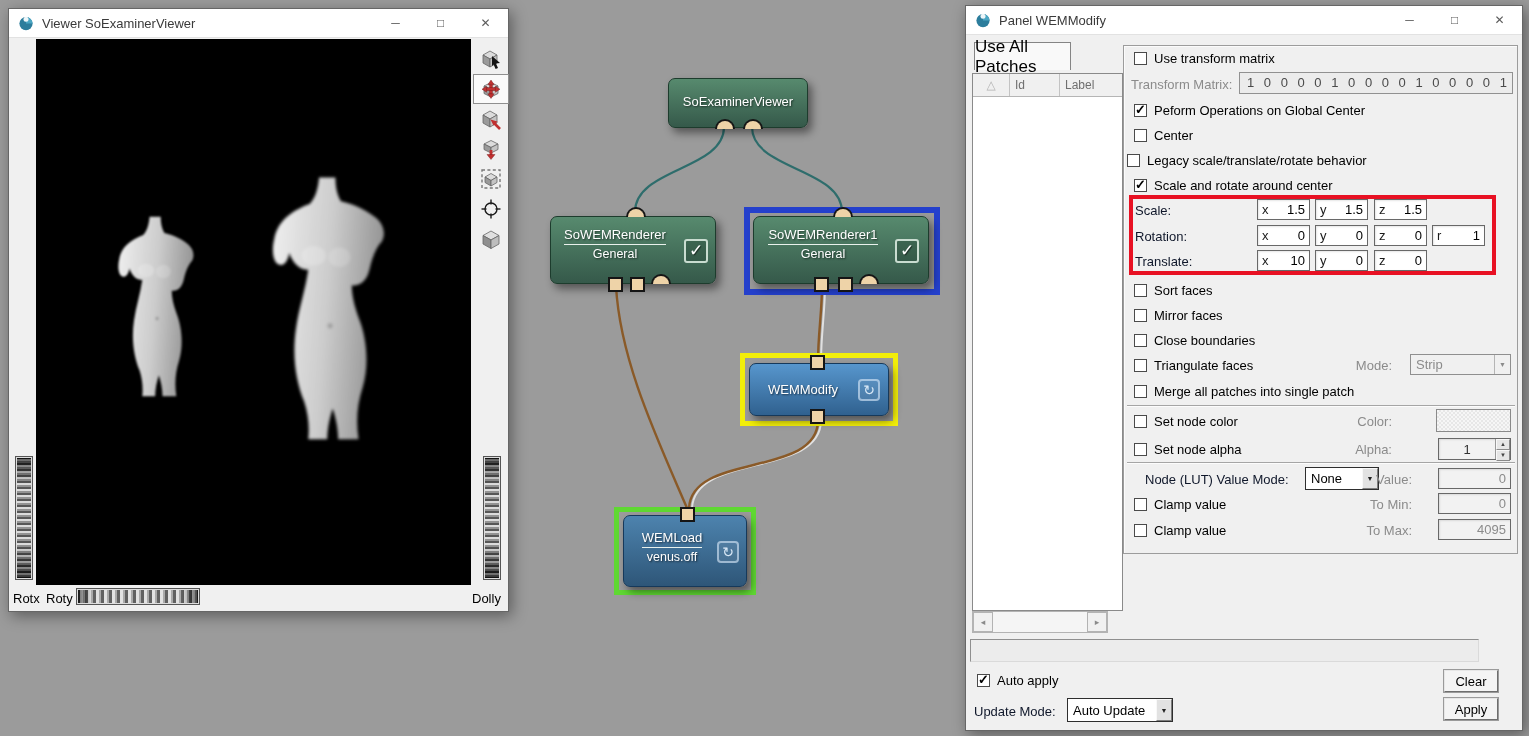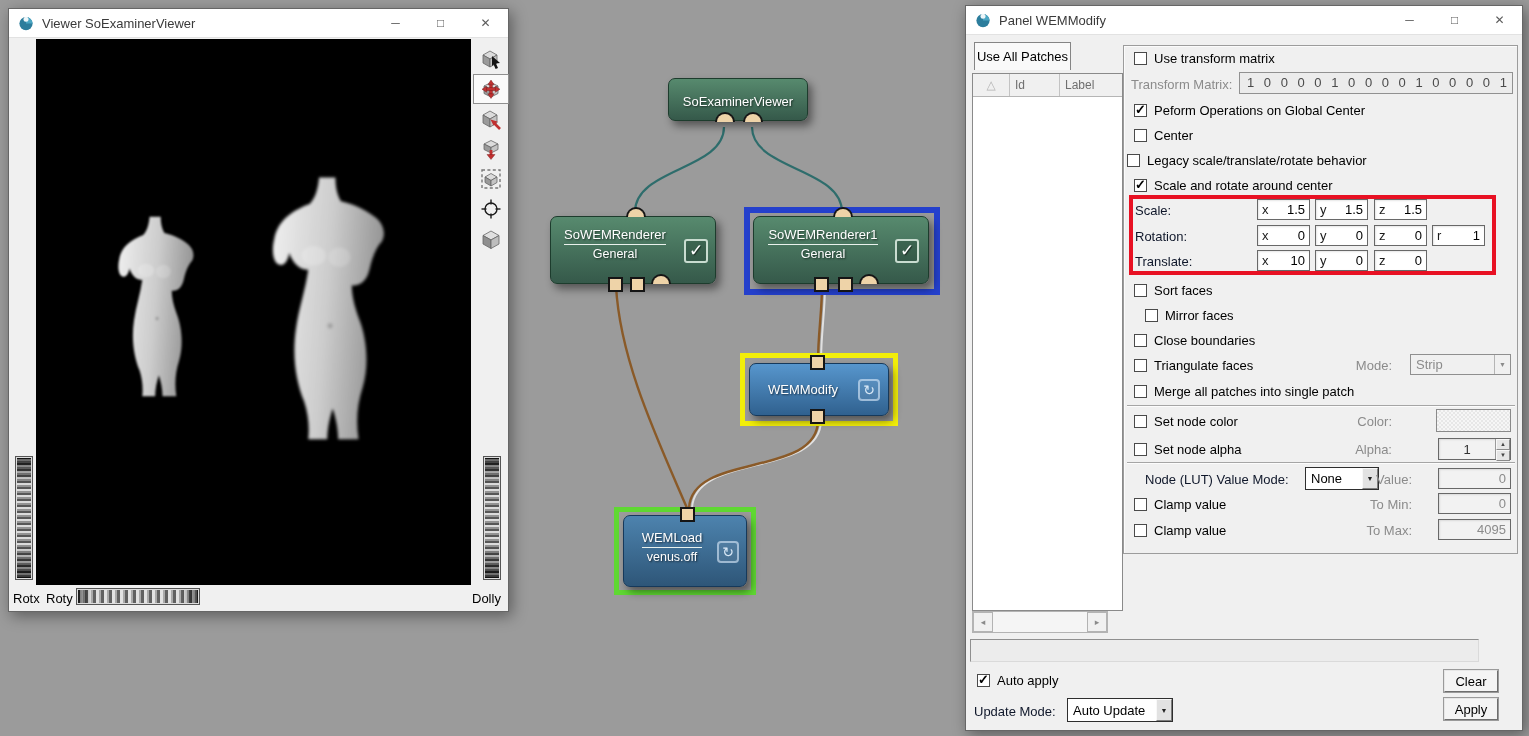--- a/index.html
+++ b/index.html
@@ -80,21 +80,21 @@
   .dd.dis { border-color:#8f8f8f; background:#f0f0f0; color:#8b8b8b; }
   .dd.dis .arr { background:#f0f0f0; border:none; border-left:1px solid #b5b5b5; color:#8b8b8b; }
   .panelbox { position:absolute; border:1px solid #9c9c9c; background:#f0f0f0;
               box-shadow: inset 1px 1px 0 #fbfbfb; }
   .sep { position:absolute; height:2px; border-top:1px solid #a5a5a5; border-bottom:1px solid #fcfcfc; }
   .sunk { position:absolute; background:#ececec; border:1px solid; border-color:#8f8f8f #dadada #dadada #8f8f8f; }
   .btn { position:absolute; width:54px; height:22px; background:#f4f4f4; border:1px solid;
          border-color:#e6e6e6 #6e6e6e #6e6e6e #e6e6e6; outline:1px solid #9a9a9a; font-size:13px;
          display:flex; align-items:center; justify-content:center; }
   .tab { position:absolute; background:#f9f9f9; border:1px solid #858585; border-bottom:none;
-         font-size:13px; display:flex; align-items:center; justify-content:center;text-align:center; }
+         font-size:17px; display:flex; align-items:center; justify-content:center; }
   .spin { margin-left:auto; width:15px; align-self:stretch; display:flex; flex-direction:column;
           border-left:1px solid #9a9a9a; }
   .spin span { flex:1; font-size:6px; line-height:9px; text-align:center; background:#e6e6e6;
                border:1px solid; border-color:#f8f8f8 #8a8a8a #8a8a8a #f8f8f8; color:#444; }
   .field { position:absolute; background:#efefef; border:1px solid #4c4c4c; }
   .swatch { position:absolute; border:1px solid #8a8a8a; background:#f6f6f6;
             background-image:linear-gradient(45deg,#e7e7e7 25%,transparent 25%,transparent 75%,#e7e7e7 75%),
                              linear-gradient(45deg,#e7e7e7 25%,transparent 25%,transparent 75%,#e7e7e7 75%);
             background-size:4px 4px; background-position:0 0,2px 2px; }
   .scrbtn { width:20px; height:100%; background:#f0f0f0; border:1px solid #b3b3b3; color:#8a8a8a;
@@ -110,21 +110,21 @@
   <path d="M825,286 C825,312 821,334 821,362" stroke="#e0e0e0" stroke-width="2" fill="none"></path>
   <path d="M616,286 C620,360 656,436 687,508" stroke="#8a5a28" stroke-width="2.4" fill="none"></path>
   <path d="M818,420 C818,478 692,452 689,508" stroke="#8a5a28" stroke-width="2.4" fill="none"></path>
   <path d="M822,286 C822,312 818,334 818,362" stroke="#8a5a28" stroke-width="2.4" fill="none"></path>
 </svg>
 
 <div class="hl" style="left:744px;top:207px;width:196px;height:88px;border:6px solid #2440cc"></div>
 <div class="hl" style="left:740px;top:353px;width:158px;height:73px;border:5px solid #f2ee0a"></div>
 <div class="hl" style="left:614px;top:507px;width:142px;height:88px;border:5px solid #5fd832"></div>
 
-<div class="gnode green" style="left:668px;top:78px;width:140px;height:43px;padding-top:15px">
+<div class="gnode green" style="left:668px;top:78px;width:140px;height:50px;padding-top:15px">
   <span class="ntitle">SoExaminerViewer</span>
   <span class="carc" style="left:46px;bottom:-2px"></span>
   <span class="carc" style="left:74px;bottom:-2px"></span>
 </div>
 
 <div class="gnode green" style="left:550px;top:216px;width:166px;height:68px;padding-top:10px">
   <div style="padding-right:36px">
     <span class="ntitle ul">SoWEMRenderer</span>
     <span class="nsub">General</span>
   </div>
@@ -379,21 +379,21 @@
       </div>
     <div class="nf" style="left:250px;top:204px">
         <span class="pfx">z</span>
         <span class="val">0</span>
       </div>
 
     <div class="cbrow" style="left:10px;top:237px">
       <span class="cb"></span>
       <span>Sort faces</span>
     </div>
-    <div class="cbrow" style="left:21px;top:262px">
+    <div class="cbrow" style="left:10px;top:262px">
       <span class="cb"></span>
       <span>Mirror faces</span>
     </div>
     <div class="cbrow" style="left:10px;top:287px">
       <span class="cb"></span>
       <span>Close boundaries</span>
     </div>
     <div class="cbrow" style="left:10px;top:312px">
       <span class="cb"></span>
       <span>Triangulate faces</span>

